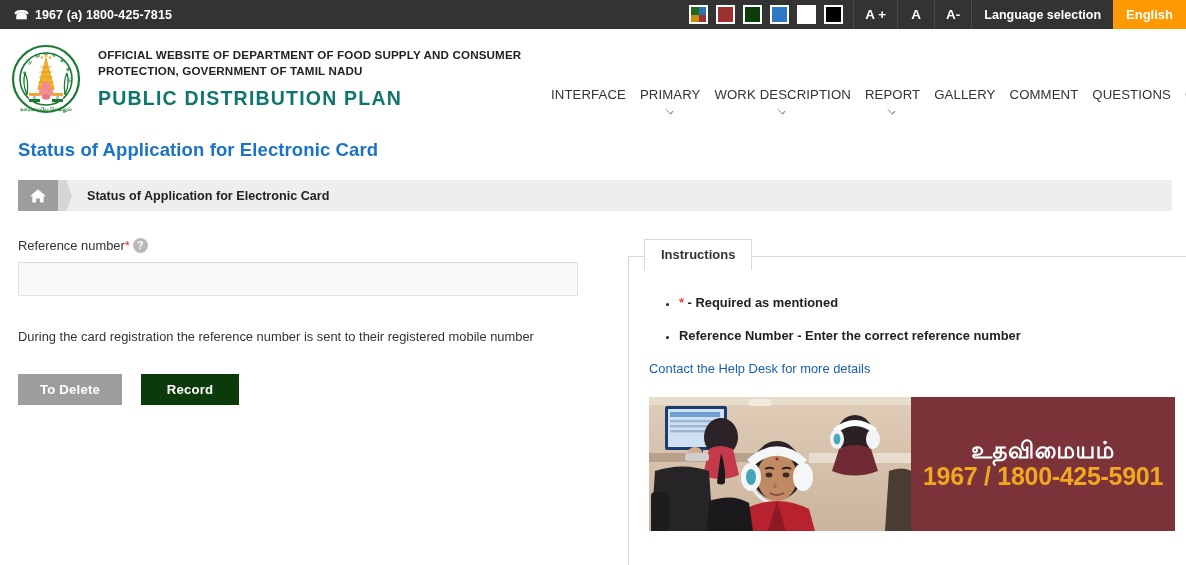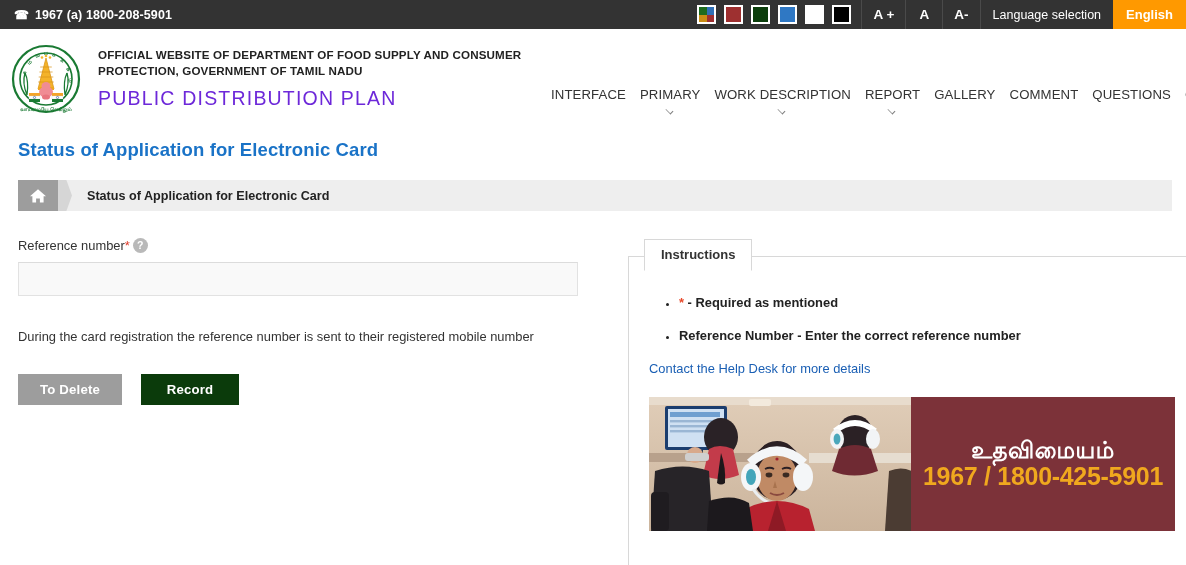--- a/index.html
+++ b/index.html
@@ -81,21 +81,21 @@
   .fontbtn {
     font-size: 13.5px;
     font-weight: bold;
     color: #ffffff;
     min-width: 14px;
     padding: 0 11px;
   }
   .lang-label {
     padding: 0 12px;
     font-size: 12.5px;
-    font-weight: normal;
+    font-weight: bold;
     white-space: nowrap;
   }
   .lang-active {
     background: #ff9900;
     color: #ffffff;
     font-size: 13px;
     font-weight: bold;
     padding: 0 13px;
     display: flex;
     align-items: center;
@@ -126,22 +126,22 @@
     font-size: 11.6px;
     font-weight: bold;
     color: #222222;
     letter-spacing: 0.15px;
     line-height: 15.5px;
     text-transform: uppercase;
   }
   .brand-title {
     margin-top: 9px;
     font-size: 19.5px;
-    font-weight: normal;
-    color: #6d28d9;
+    font-weight: bold;
+    color: #0f766e;
     letter-spacing: 1.2px;
   }
 
   
   .nav {
     position: absolute;
     left: 551px;
     top: 58px;
     display: flex;
     align-items: flex-start;
@@ -384,21 +384,21 @@
     letter-spacing: -0.3px;
     line-height: 1.05;
   }
 </style>
 </head>
 <body>
 
 <div class="topbar">
   <div class="topbar-left">
     <span class="phone-icon">☎</span>
-    <span class="topbar-phone">1967 (a) 1800-208-5901</span>
+    <span class="topbar-phone">1967 (a) 1800-425-7815</span>
   </div>
   <div class="topbar-right">
     <div class="swatches">
       <span class="swatch swatch-quad">
           <i></i>
           <i></i>
           <i></i>
           <i></i>
         </span>
       <span class="swatch" style="background:#9e3030"></span>

